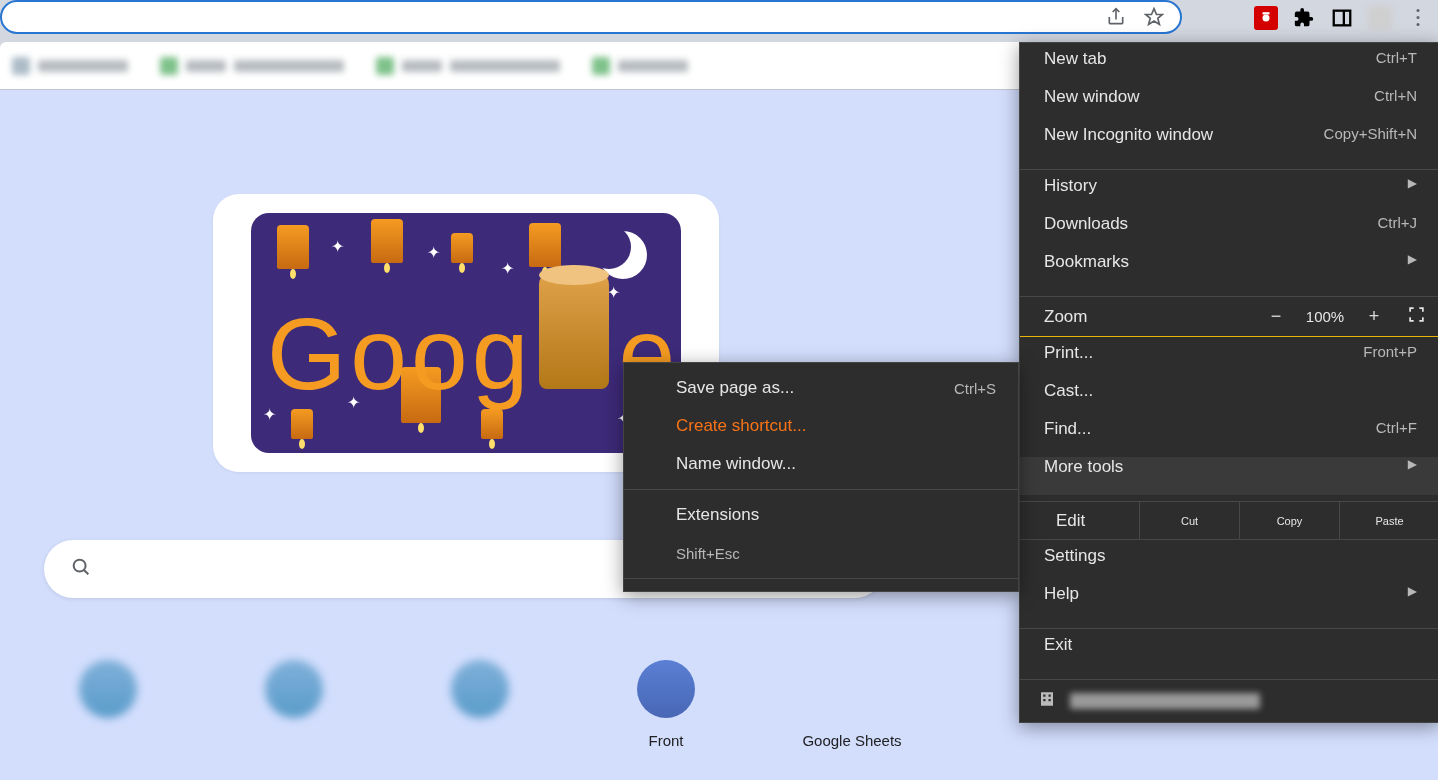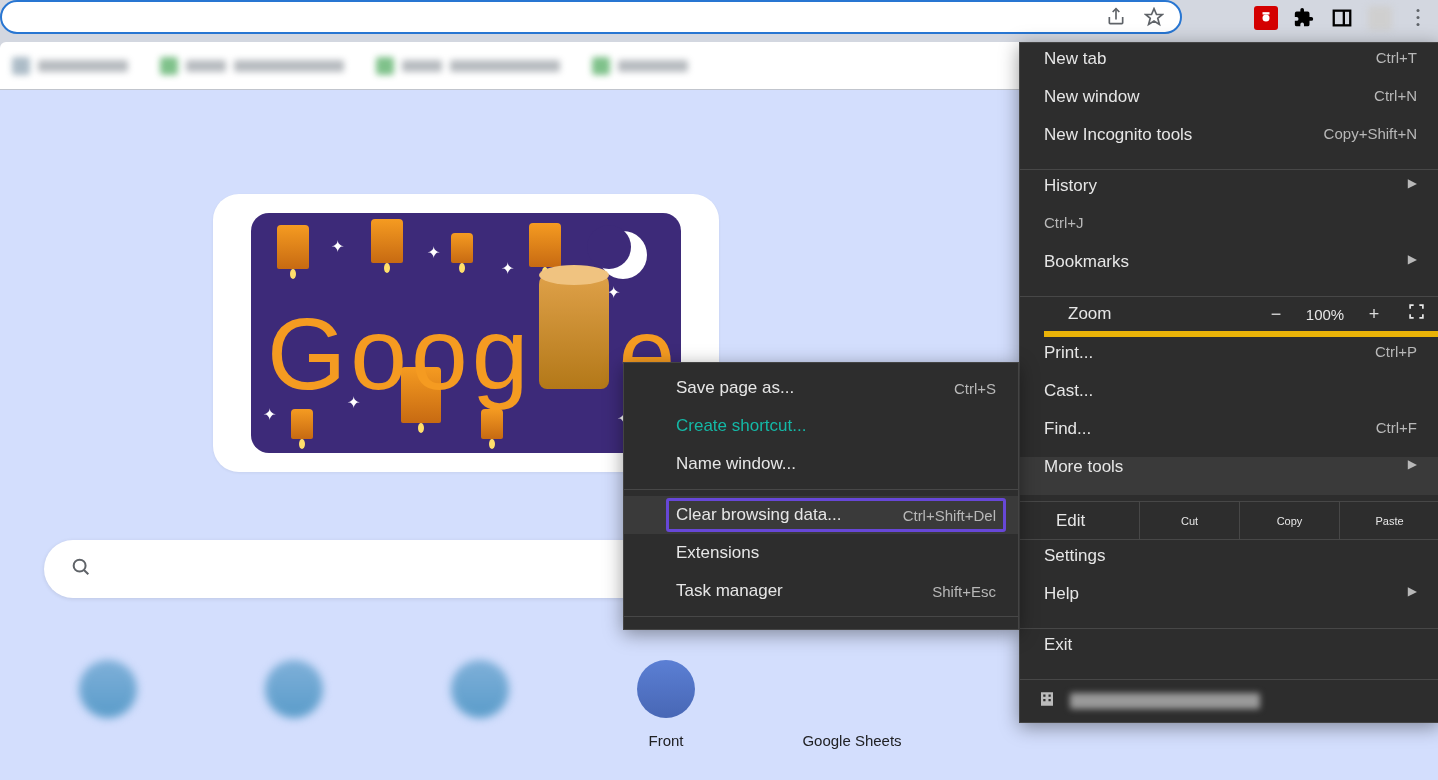--- a/index.html
+++ b/index.html
@@ -198,21 +198,21 @@
   .mm-section { border-bottom: 1px solid #474747; padding: 6px 0; }
   .mm-row {
     display: flex; align-items: flex-start;
     height: 38px;
     padding: 0 22px 0 24px;
   }
   .mm-row.hover { background: #3a3a3a; }
   .mm-label { flex: 1; }
   .mm-short { color: #b8b8b8; font-size: 15px; }
   .mm-arrow { width: 12px; font-size: 12px; color: #b8b8b8; text-align: right; }
-  .zoom-row { display: flex; align-items: center; height: 40px; padding-left: 24px; border-bottom: 6px solid #eab308; margin-left: 24px; }
+  .zoom-row { display: flex; align-items: center; height: 40px; padding-left: 24px; border-bottom: 1px solid #eab308; }
   .zoom-row .zlbl { flex: 1; }
   .zoom-row .zbtn { width: 38px; text-align: center; color: #dcdcdc; font-size: 18px; }
   .zoom-row .zval { width: 60px; text-align: center; font-size: 15px; }
   .zoom-row .fs { width: 46px; text-align: center; }
   .fs svg { width: 17px; height: 17px; }
   .edit-row { display: flex; height: 38px; border-bottom: 1px solid #474747; }
   .edit-row .elbl { width: 120px; display: flex; align-items: center; padding-left: 36px; border-right: 1px solid #474747; }
   .edit-row .ebtn { flex: 1; display: flex; align-items: center; justify-content: center; border-right: 1px solid #474747; font-size: 11px; }
   .edit-row .ebtn:last-child { border-right: none; }
   .org-row {
@@ -233,21 +233,21 @@
     border: 1px solid #444;
     box-shadow: 0 4px 18px rgba(0,0,0,0.4);
     padding: 6px 0;
   }
   .sm-row {
     display: flex; align-items: center;
     height: 38px;
     padding: 0 22px 0 52px;
   }
   .sm-row.hover { background: #3a3a3a; }
-  .sm-row.disabled { color: #14b8a6; }
+  .sm-row.disabled { color: #f97316; }
   .sm-row.highlight-box { position: relative; }
   .sm-row.highlight-box:after {
     content:"";
     position: absolute; left: 42px; right: 12px; top: 2px; bottom: 2px;
     border: 3px solid #6747d7;
     border-radius: 3px;
     pointer-events: none;
   }
   .sm-sep { height: 1px; background: #474747; margin: 6px 0; }
 </style>
@@ -393,30 +393,31 @@
   <div class="mm-section">
     <div class="mm-row">
       <span class="mm-label">New tab</span>
       <span class="mm-short">Ctrl+T</span>
     </div>
     <div class="mm-row">
       <span class="mm-label">New window</span>
       <span class="mm-short">Ctrl+N</span>
     </div>
     <div class="mm-row">
-      <span class="mm-label">New Incognito tools</span>
+      <span class="mm-label">New Incognito window</span>
       <span class="mm-short">Copy+Shift+N</span>
     </div>
   </div>
   <div class="mm-section">
     <div class="mm-row">
       <span class="mm-label">History</span>
       <span class="mm-arrow">▶</span>
     </div>
     <div class="mm-row">
+      <span class="mm-label">Downloads</span>
       <span class="mm-short">Ctrl+J</span>
     </div>
     <div class="mm-row">
       <span class="mm-label">Bookmarks</span>
       <span class="mm-arrow">▶</span>
     </div>
   </div>
   <div class="zoom-row">
     <span class="zlbl">Zoom</span>
     <span class="zbtn">−</span>
@@ -424,21 +425,21 @@
     <span class="zbtn">+</span>
     <span class="fs">
       <svg viewBox="0 0 24 24" fill="none" stroke="#e6e6e6" stroke-width="2.4">
           <path d="M3 8V3h5M21 8V3h-5M3 16v5h5M21 16v5h-5"></path>
         </svg>
     </span>
   </div>
   <div class="mm-section">
     <div class="mm-row">
       <span class="mm-label">Print...</span>
-      <span class="mm-short">Ctrl+P</span>
+      <span class="mm-short">Front+P</span>
     </div>
     <div class="mm-row">
       <span class="mm-label">Cast...</span>
     </div>
     <div class="mm-row">
       <span class="mm-label">Find...</span>
       <span class="mm-short">Ctrl+F</span>
     </div>
     <div class="mm-row hover">
       <span class="mm-label">More tools</span>
@@ -484,25 +485,20 @@
     <span class="mm-label">Save page as...</span>
     <span class="mm-short">Ctrl+S</span>
   </div>
   <div class="sm-row disabled">
     <span class="mm-label">Create shortcut...</span>
   </div>
   <div class="sm-row">
     <span class="mm-label">Name window...</span>
   </div>
   <div class="sm-sep"></div>
-  <div class="sm-row hover highlight-box">
-    <span class="mm-label">Clear browsing data...</span>
-    <span class="mm-short">Ctrl+Shift+Del</span>
-  </div>
   <div class="sm-row">
     <span class="mm-label">Extensions</span>
   </div>
   <div class="sm-row">
-    <span class="mm-label">Task manager</span>
     <span class="mm-short">Shift+Esc</span>
   </div>
   <div class="sm-sep"></div>
 </div>
 
 </body></html>

